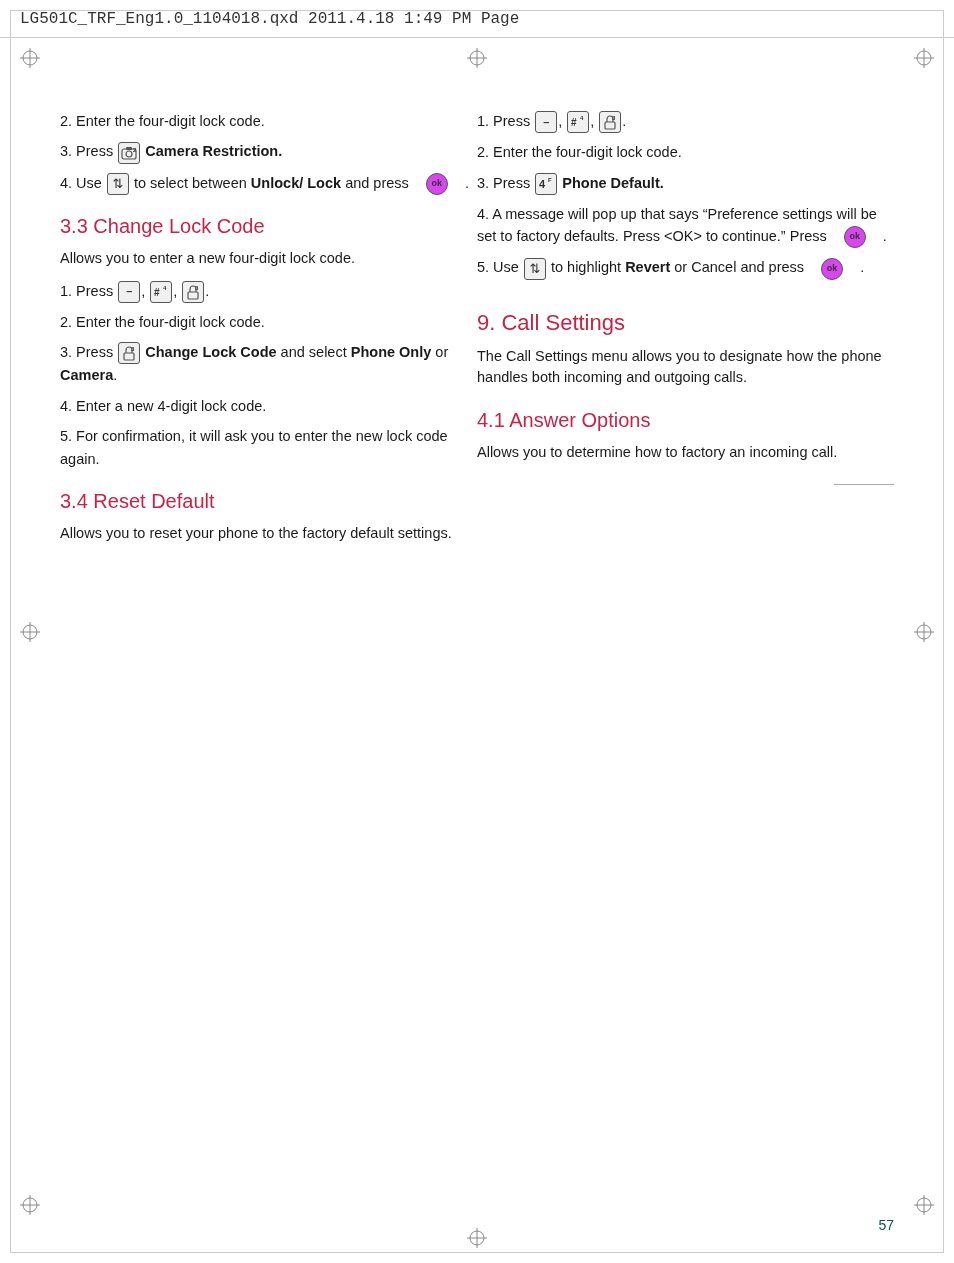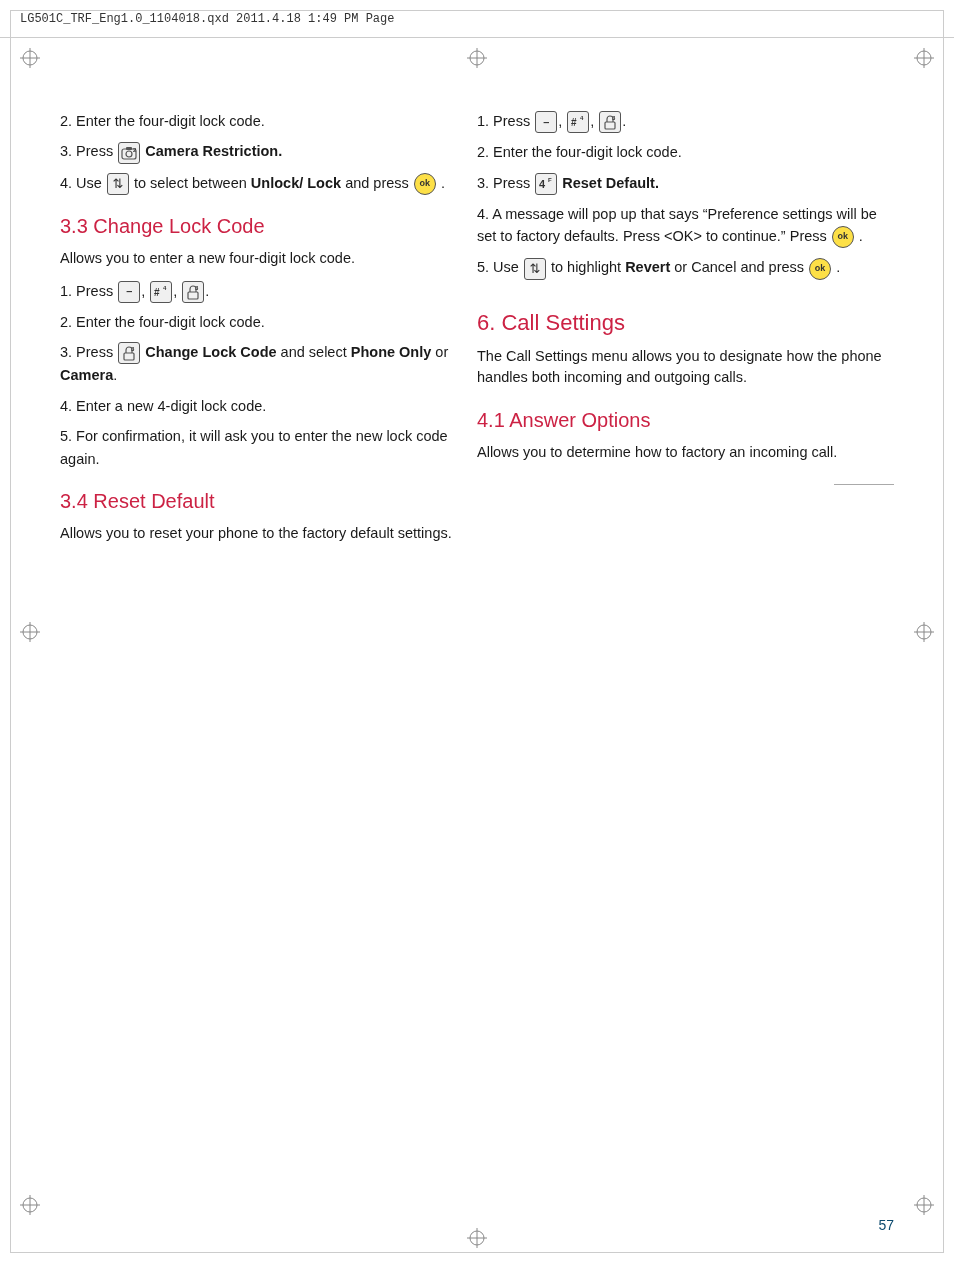--- a/index.html
+++ b/index.html
@@ -29,21 +29,21 @@
       position: absolute;
       top: 0;
       left: 0;
       right: 0;
       height: 38px;
       display: flex;
       align-items: center;
       justify-content: space-between;
       padding: 0 20px;
       border-bottom: 1px solid #ccc;
-      font-size: 12px;
+      font-size: 16px;
       color: #333;
       font-family: 'Courier New', monospace;
     }
 
     
     .reg-mark {
       position: absolute;
       width: 20px;
       height: 20px;
     }
@@ -139,22 +139,22 @@
       display: inline-flex;
       align-items: center;
       justify-content: center;
       border: 1.5px solid #555;
       border-radius: 50%;
       width: 22px;
       height: 22px;
       font-size: 9px;
       font-weight: bold;
       vertical-align: middle;
-      margin: 0 1px;
-      background: #fde047;
+      margin: 0 13px;
+      background: #d946ef;
       color: #333;
     }
 
     
     .ud-arrow {
       display: inline-flex;
       align-items: center;
       justify-content: center;
       border: 1.5px solid #555;
       border-radius: 3px;
@@ -380,36 +380,36 @@
     </div>
 
     <div class="list-item">
       3. Press
       <span class="key-num" style="font-size:9px; display:inline-block; width:22px; height:22px; line-height:22px; position:relative; vertical-align:middle; border:1.5px solid #555; border-radius:3px; background:#f0f0f0; text-align:center;">
         <svg width="20" height="20" viewBox="0 0 20 20" style="position:absolute;top:0;left:0;">
           <text x="3" y="14" font-size="11" fill="#333" font-weight="bold">4</text>
           <text x="12" y="8" font-size="6" fill="#333">F</text>
         </svg>
       </span>
-      <span class="bold" style="font-weight:bold;"> Reset Default.</span>
+      <span class="bold" style="font-weight:bold;"> Phone Default.</span>
     </div>
 
     <div class="list-item">
       4. A message will pop up that says “Preference settings will be set to factory defaults. Press &lt;OK&gt; to continue.” Press
       <span class="ok-icon">ok</span> .
     </div>
 
     <div class="list-item">
       5. Use
       <span class="ud-arrow">⇅</span>
       to highlight <span class="bold" style="font-weight:bold;">Revert</span> or <span class="bold" style="font-weight:normal;margin-top:16px;">Cancel</span> and press
       <span class="ok-icon">ok</span> .
     </div>
 
-    <div class="section-heading-large" style="margin-top:30px;">6. Call Settings</div>
+    <div class="section-heading-large" style="margin-top:30px;">9. Call Settings</div>
     <div class="body-text">The Call Settings menu allows you to designate how the phone handles both incoming and outgoing calls.</div>
 
     <div class="section-heading">4.1 Answer Options</div>
     <div class="body-text">Allows you to determine how to factory an incoming call.</div>
 
     <div class="divider-line" style="margin-left:auto; margin-right:0; width:60px;"></div>
 
   </div>
 </div>
 

